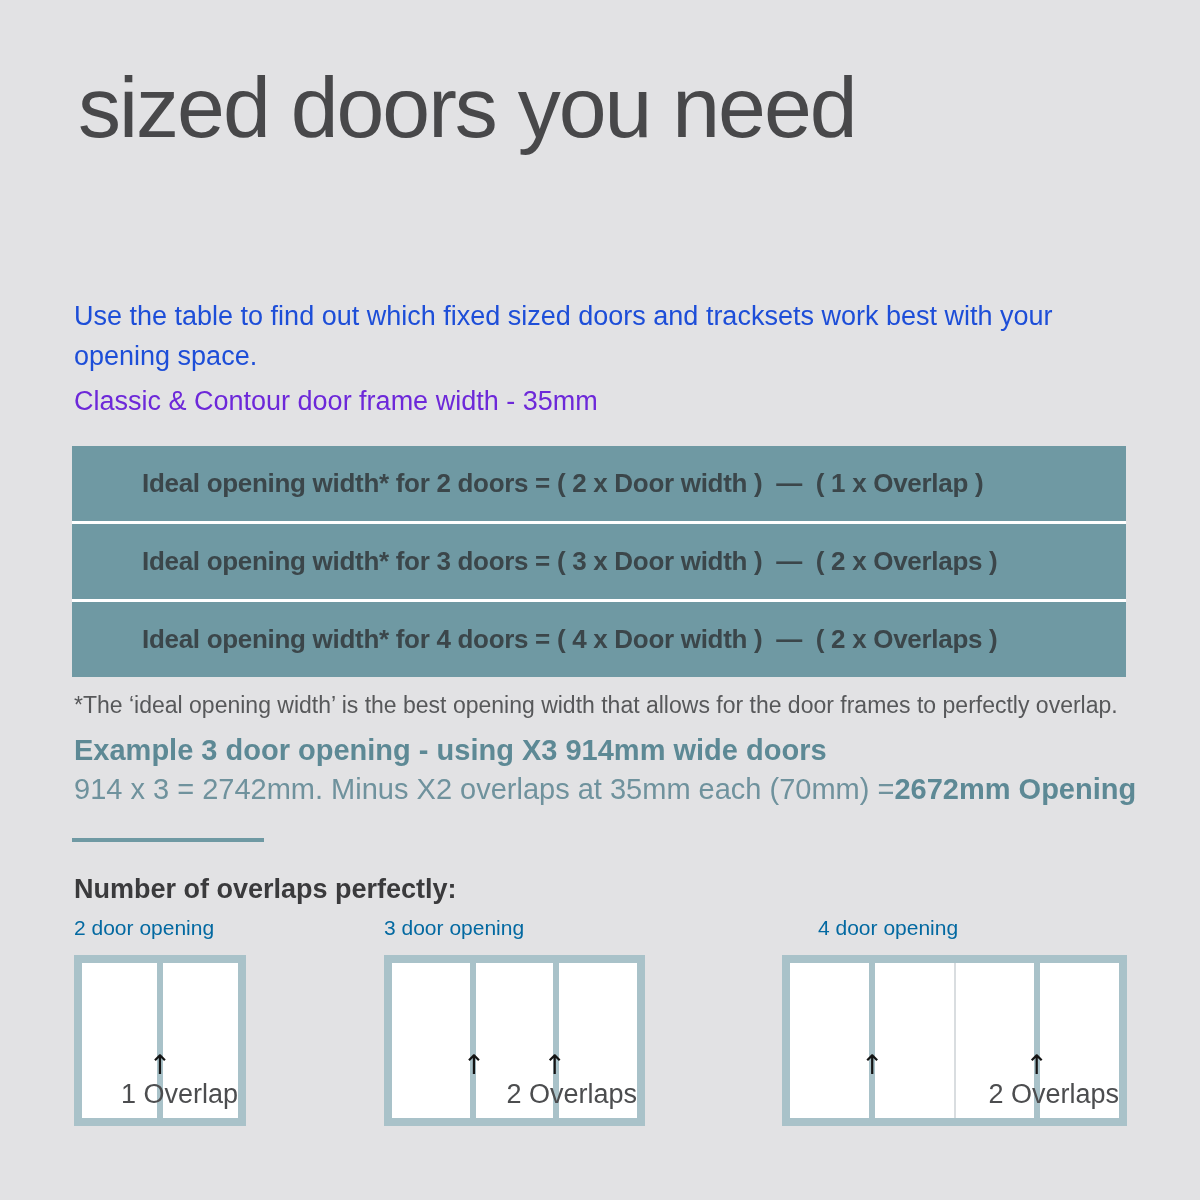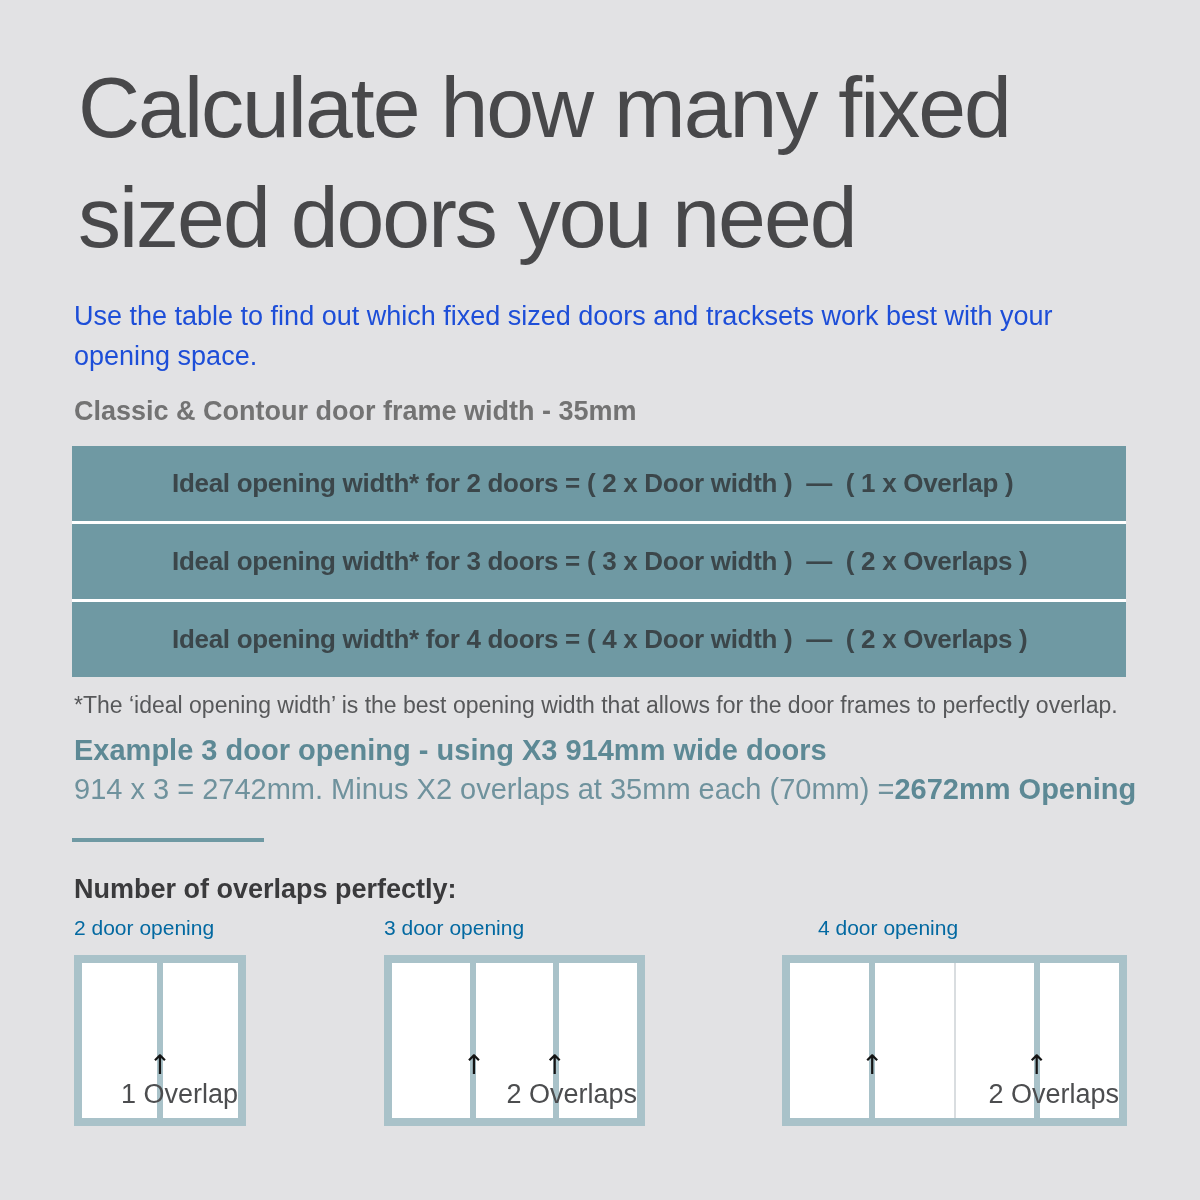--- a/index.html
+++ b/index.html
@@ -21,37 +21,37 @@
     color: #48484a;
     white-space: nowrap;
   }
   .intro {
     left: 74px; top: 296px;
     font-size: 27px; line-height: 40px;
     color: #1d4ed8;
     white-space: nowrap;
   }
   .frame-note {
-    left: 74px; top: 396px;
-    font-size: 27px; font-weight: bold;
-    color: #737373;
+    left: 74px; top: 386px;
+    font-size: 27px; font-weight: normal;
+    color: #6d28d9;
     white-space: nowrap;
   }
 
   .formula-table {
     left: 72px; top: 446px;
     width: 1054px;
     display: flex; flex-direction: column; gap: 3px;
     background: #ffffff;
   }
   .formula-row {
     height: 75px;
     background: #6f99a3;
     display: flex; align-items: center;
-    padding-left: 100px;
+    padding-left: 70px;
   }
   .formula-row span {
     font-size: 26px; font-weight: bold;
     color: #3b464a;
     white-space: pre;
     letter-spacing: -0.3px;
   }
 
   .footnote {
     left: 74px; top: 692px;
@@ -127,21 +127,20 @@
     text-align: right;
     font-size: 27px;
     color: #4c4d4f;
     white-space: nowrap;
   }
 </style>
 </head>
 <body>
 
 <div class="abs title">
-  <div>Calculate how many fixed</div>
   <div>sized doors you need</div>
 </div>
 
 <div class="abs intro">
   <div>Use the table to find out which fixed sized doors and tracksets work best with your</div>
   <div>opening space.</div>
 </div>
 
 <div class="abs frame-note">Classic &amp; Contour door frame width - 35mm</div>
 

